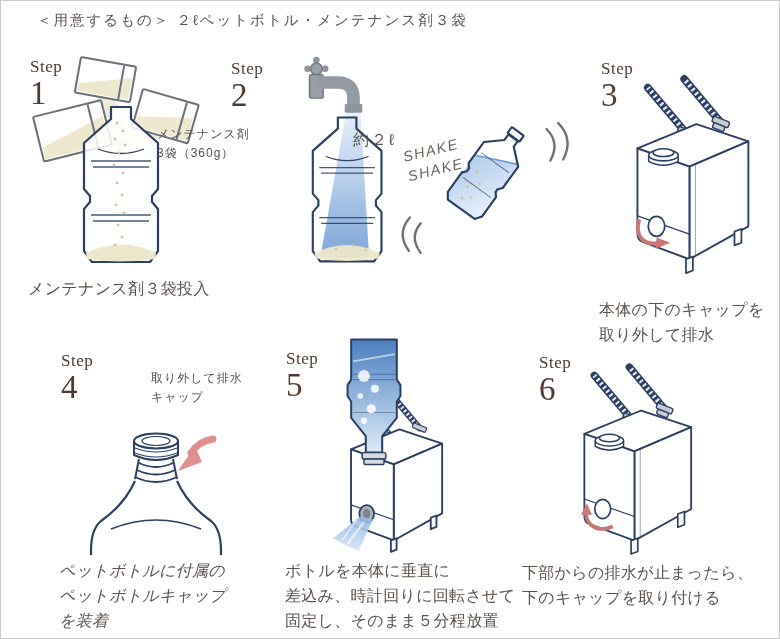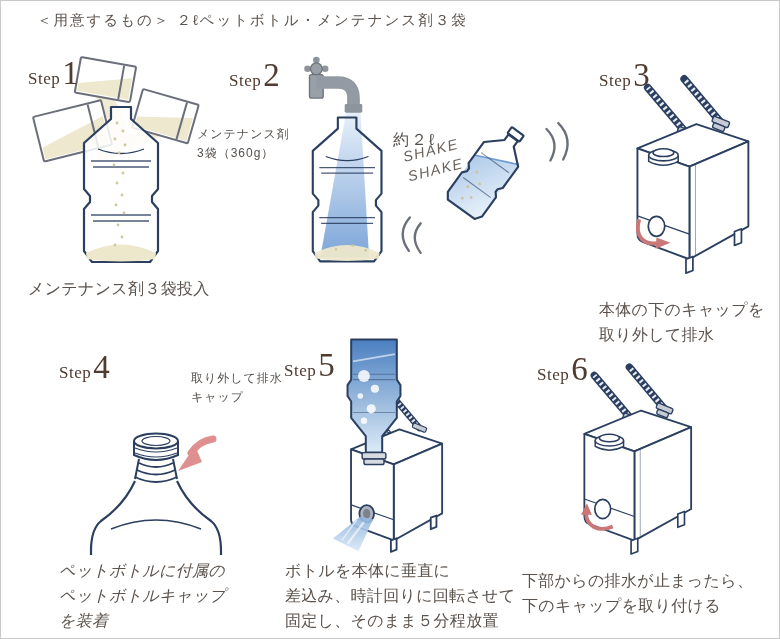--- a/index.html
+++ b/index.html
@@ -1,23 +1,23 @@
 <!DOCTYPE html>
 <html><head>
 <meta charset="utf-8">
 <style>
   html,body{margin:0;padding:0;background:#fff;font-family:"Liberation Sans",sans-serif;}
   .sheet{position:relative;width:780px;height:639px;box-sizing:border-box;border:1px solid #c9c9c9;background:#fff;overflow:hidden;}
   .abs{position:absolute;}
   .title{left:36px;top:10px;font-size:14.5px;letter-spacing:2px;color:#5b524c;}
-  .step-label{display:flex;align-items:baseline;color:#4f3b30;font-family:"Liberation Serif",serif;z-index:5;}
+  .step-label{display:flex;align-items:baseline;color:#4f3b30;font-family:"Liberation Serif",serif;z-index:5;flex-direction:column;}
   .step-word{font-size:17px;letter-spacing:.5px;}
   .step-num{font-size:33px;margin-left:2px;line-height:1;}
   .caption{font-size:16px;line-height:1.55;color:#5b524c;letter-spacing:.3px;white-space:pre-line;z-index:4;}
-  .annotation{font-size:12px;line-height:1.6;color:#55504c;letter-spacing:1px;white-space:pre-line;z-index:4;padding-left:40px;}
+  .annotation{font-size:12px;line-height:1.6;color:#55504c;letter-spacing:1px;white-space:pre-line;z-index:4;}
   .annotation-big{font-size:16px;letter-spacing:2px;}
   .shake-text{font-size:14.5px;font-style:italic;letter-spacing:1.5px;color:#6b635c;white-space:pre-line;line-height:1.35;transform:rotate(-14deg);z-index:4;}
   svg{overflow:visible;}
 </style>
 </head>
 <body>
 
 <div class="sheet">
 
   <div class="abs title">＜用意するもの＞ ２ℓペットボトル・メンテナンス剤３袋</div>
@@ -302,16 +302,16 @@
       <path d="M41,88 L41,95 Q58,104 75,95 L75,88"></path>
       <ellipse cx="58" cy="88" rx="17" ry="6.5"></ellipse>
       <ellipse cx="58" cy="85" rx="12" ry="4.5"></ellipse>
     </g>
     <ellipse cx="50" cy="170" rx="9.5" ry="11.5" fill="#ffffff" stroke="#2b3f60" stroke-width="2"></ellipse>
     <g>
       <path d="M62,191 C46,198 30,192 30,174" stroke="#c97777" stroke-width="4.5" fill="none"></path>
       <polygon points="24,177 31,163 37,177" fill="#c97777"></polygon>
     </g>
   </svg>
-  <div class="abs caption" style="left:521px;top:560px;margin-top:8px;">下部からの排水が止まったら、
+  <div class="abs caption" style="left:521px;top:560px;">下部からの排水が止まったら、
 下のキャップを取り付ける</div>
 
 </div>
 
 </body></html>

